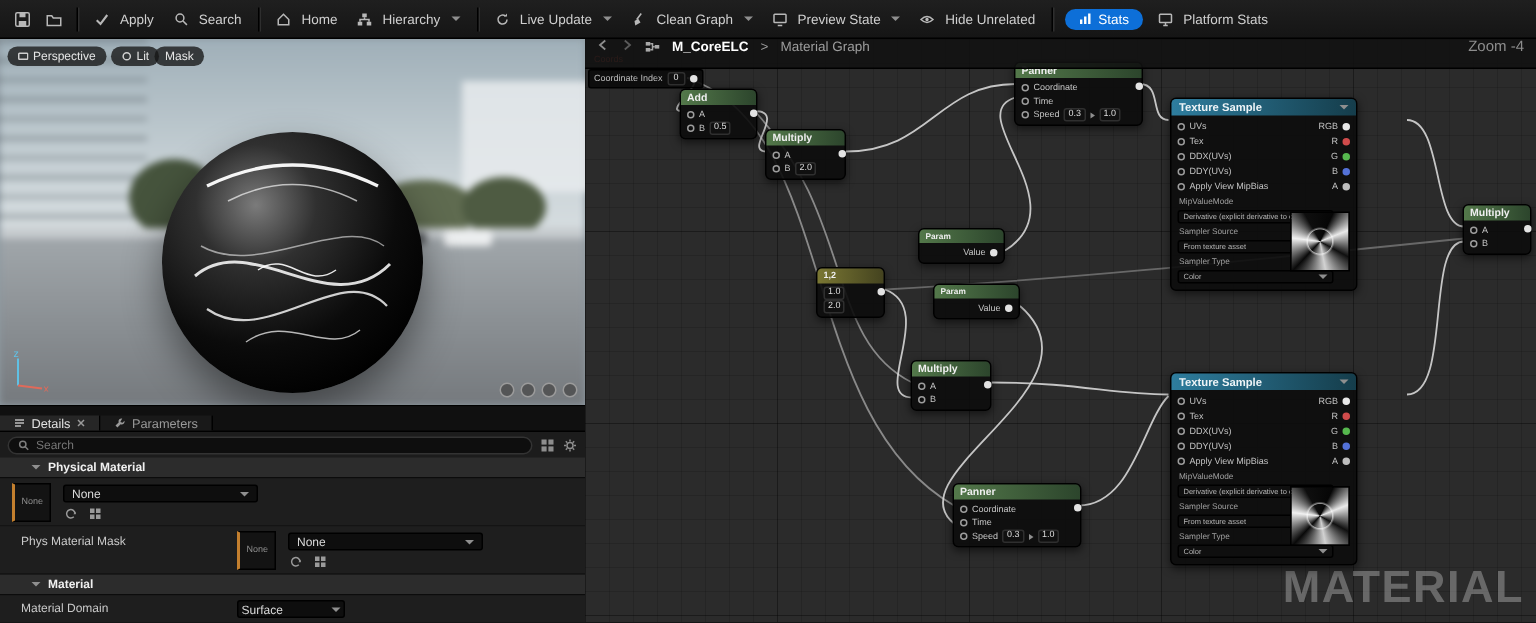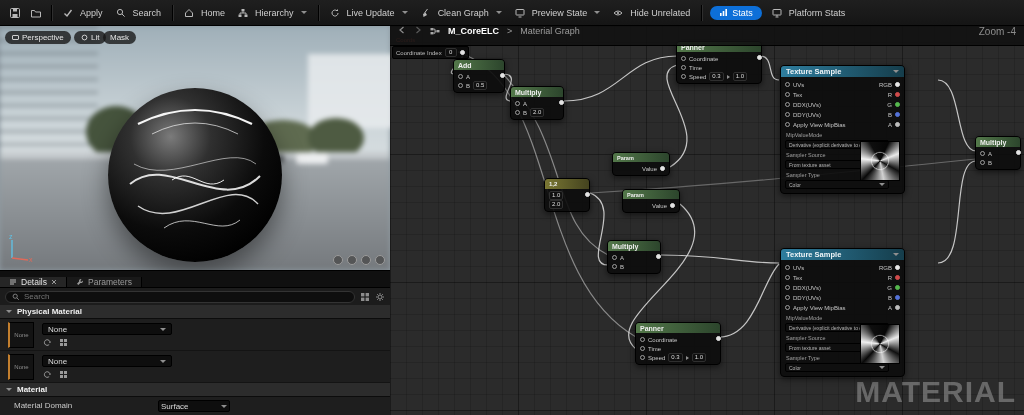--- a/index.html
+++ b/index.html
@@ -40,21 +40,21 @@
   .gizmo{position:absolute;left:4px;bottom:4px;z-index:6}
 
   
   .details{position:absolute;left:0;top:270px;width:390px;height:145px;background:#1b1b1b;border-top:1px solid #000;z-index:5}
   .dtabs{height:17px;background:#101010;display:flex;align-items:flex-end;border-bottom:1px solid #000}
   .dtab{display:flex;align-items:center;gap:4px;padding:0 9px;font-size:8.5px;color:#e2e2e2;background:#262626;border-right:1px solid #000}
   .dtab.inactive{background:#191919;color:#9a9a9a}
   .searchrow{height:17px;display:flex;align-items:center;gap:5px;padding:0 5px;background:#1c1c1c}
   .searchbox{flex:1;height:12px;background:#0e0e0e;border:1px solid #333;border-radius:7px;display:flex;align-items:center;gap:4px;padding:0 6px}
   .searchbox input{flex:1;background:transparent;border:none;outline:none;color:#bdbdbd;font-size:8px;font-family:"Liberation Sans",sans-serif}
-  .dsection{height:14px;background:#2c2c2c;display:flex;align-items:center;gap:5px;padding:0 6px;font-size:8px;font-weight:bold;color:#f0f0f0;border-bottom:1px solid #0c0c0c}
+  .dsection{height:14px;background:#2c2c2c;display:flex;align-items:center;gap:5px;padding:0 21px;font-size:8px;font-weight:bold;color:#f0f0f0;border-bottom:1px solid #0c0c0c}
   .prow{position:relative;height:32px;border-bottom:1px solid #141414;background:#1e1e1e;display:flex}
   .plabel{width:150px;padding:5px 0 0 14px;font-size:8px;color:#c9c9c9}
   .pvalue{position:relative;flex:1}
   .thumb{position:absolute;left:8px;top:3px;width:26px;height:26px;background:#131313;border:1px solid #000;border-left:2px solid #c37f2e;color:#8d8d8d;font-size:6px;display:flex;align-items:center;justify-content:center}
   .combo{position:absolute;left:42px;top:4px;width:130px;height:12px;background:#0e0e0e;border:1px solid #000;border-radius:2px;color:#dadada;font-size:8px;display:flex;align-items:center;justify-content:space-between;padding:0 5px}
   .row-icons{position:absolute;left:43px;top:19px;display:flex;gap:7px;align-items:center}
   .mdrow{position:relative;height:20px;background:#1e1e1e;display:flex}
   .mdrow .plabel{padding-top:4px}
   .combo-sm{position:absolute;left:8px;top:3px;width:72px;height:12px;background:#0e0e0e;border:1px solid #000;border-radius:2px;color:#dadada;font-size:8px;display:flex;align-items:center;justify-content:space-between;padding:0 2px}
 
@@ -381,20 +381,21 @@
                 <rect x="5" y="1" width="3" height="3" fill="#9a9a9a"></rect>
                 <rect x="1" y="5" width="3" height="3" fill="#9a9a9a"></rect>
                 <rect x="5" y="5" width="3" height="3" fill="#9a9a9a"></rect>
               </svg>
             </span>
         </div>
       </div>
     </div>
 
     <div class="prow">
+      <div class="plabel">Phys Material Mask</div>
       <div class="pvalue">
         <div class="thumb">
             <span>None</span>
           </div>
         <div class="combo">
             <span>None</span>
             <span class="tri-down"></span>
           </div>
         <div class="row-icons">
           <span class="icon">

